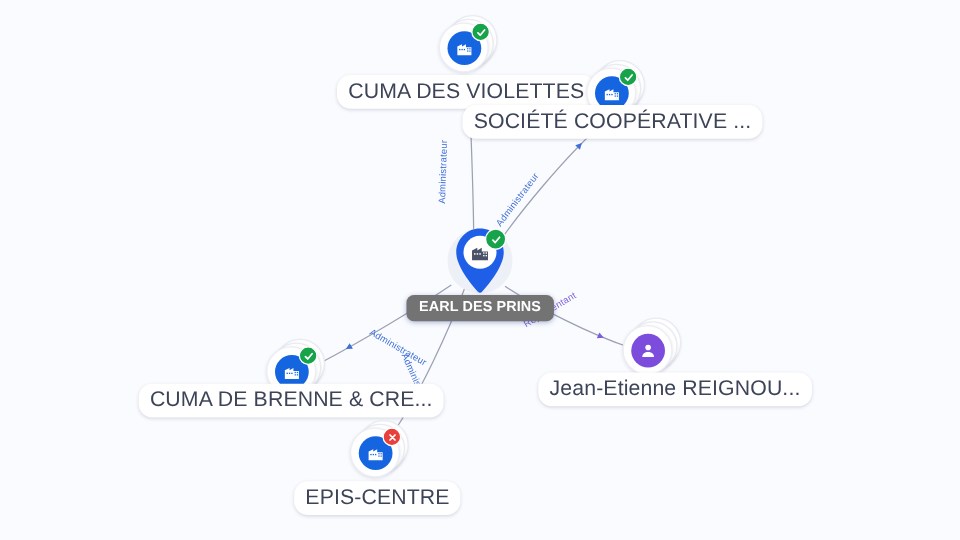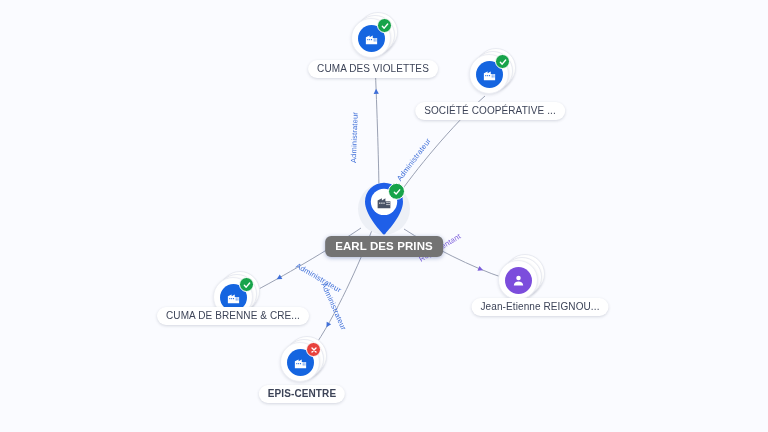--- a/index.html
+++ b/index.html
@@ -110,21 +110,21 @@
     display: flex; align-items: center; justify-content: center;
   }
 
   
   .label {
     position: absolute;
     transform: translateX(-50%);
     white-space: nowrap;
     background: #ffffff;
     color: #3d4458;
-    font-size: 10px;
+    font-size: 17px;
     letter-spacing: .1px;
     padding: 3px 9px 4px;
     border-radius: 11px;
     box-shadow: 0 1px 3px rgba(40,50,80,.18);
   }
   .label.selected {
     background: #737373;
     color: #ffffff;
     font-weight: bold;
     font-size: 11.5px;
@@ -248,21 +248,21 @@
               </svg>
             </div>
             <div class="badge ok">
               <svg width="8" height="8" viewBox="0 0 24 24" fill="none" stroke="#fff" stroke-width="4.2" stroke-linecap="round" stroke-linejoin="round">
                 <path d="M4 13l5.5 5.5L20 6"></path>
               </svg>
             </div>
           </div>
         </div>
       </div>
-      <div class="label" style="left: 490px; top: 102px;">SOCIÉTÉ COOPÉRATIVE ...</div>
+      <div class="label" style="left: 490px; top: 84px;">SOCIÉTÉ COOPÉRATIVE ...</div>
       <div class="node" style="left: 521px; top: 282px;">
         <div class="node-visual" style="width: 46px; height: 44px;">
           <div class="stack s1"></div>
           <div class="stack s2"></div>
           <div class="disc">
             <div class="inner person">
               <svg width="15" height="15" viewBox="0 0 24 24" fill="#fff">
                 <circle cx="12" cy="8" r="3.6"></circle>
                 <path d="M4.5 20c0-4.1 3.4-6.4 7.5-6.4s7.5 2.3 7.5 6.4z"></path>
               </svg>
@@ -315,16 +315,16 @@
               </svg>
             </div>
             <div class="badge error">
               <svg width="8" height="8" viewBox="0 0 24 24" fill="none" stroke="#fff" stroke-width="4.2" stroke-linecap="round">
                 <path d="M6 6l12 12M18 6L6 18"></path>
               </svg>
             </div>
           </div>
         </div>
       </div>
-      <div class="label" style="left: 302px; top: 385px; font-weight: bold;">EPIS-CENTRE</div>
+      <div class="label" style="left: 302px; top: 385px;">EPIS-CENTRE</div>
     </div>
 
 </div>
 
 </body></html>

